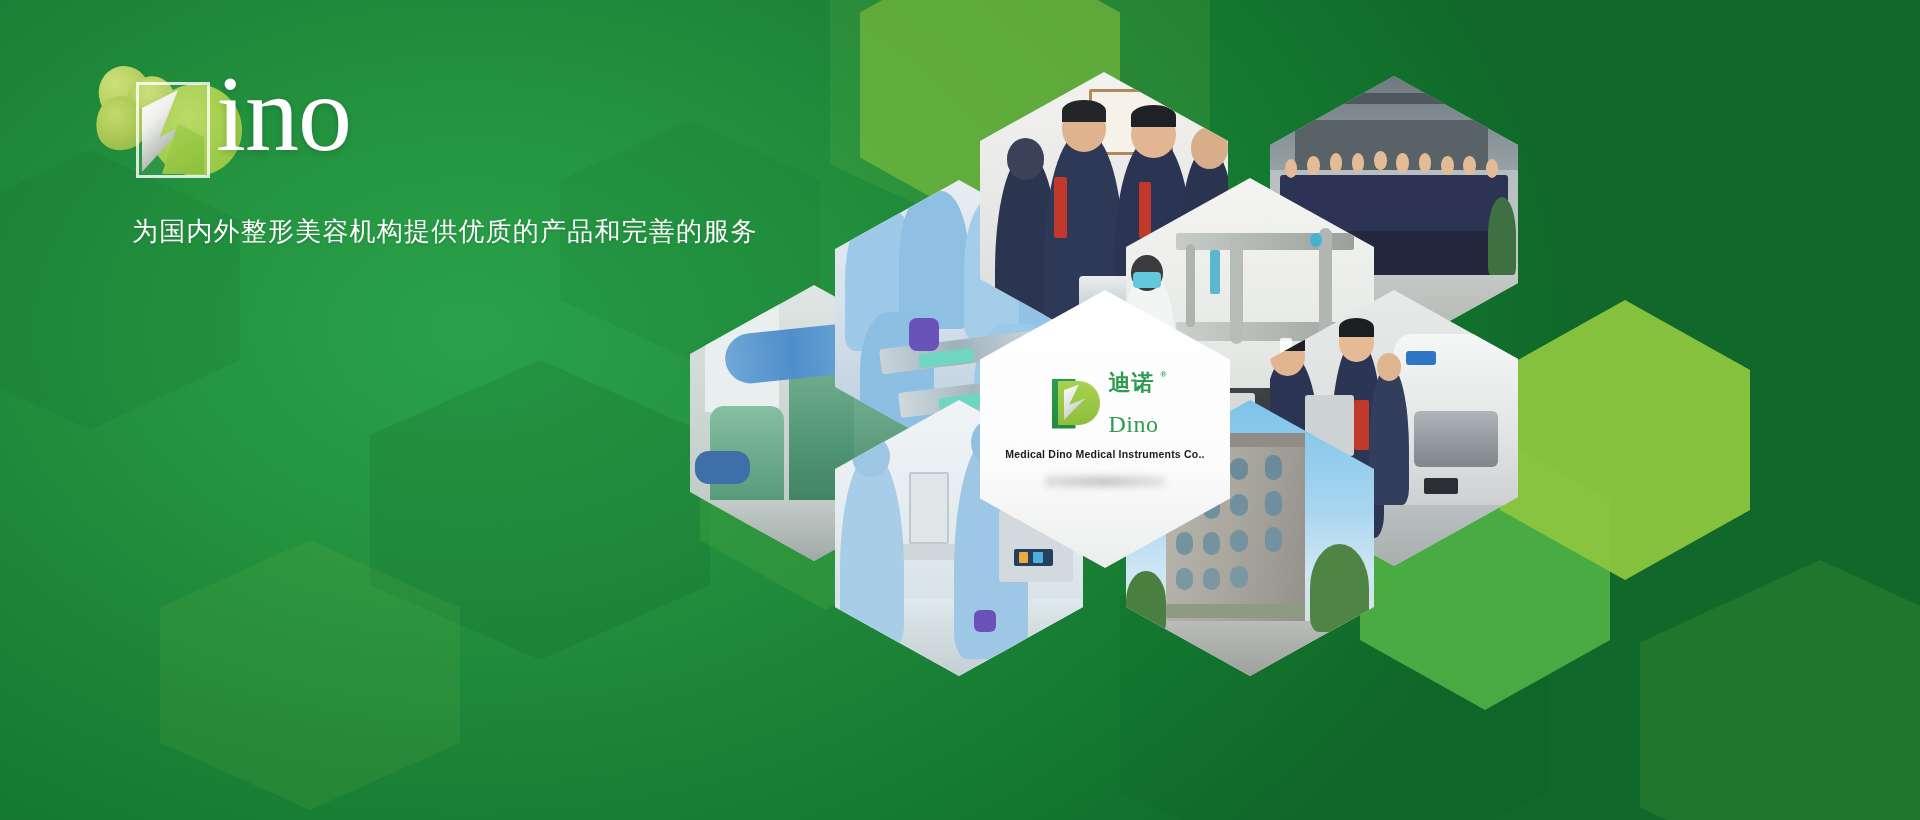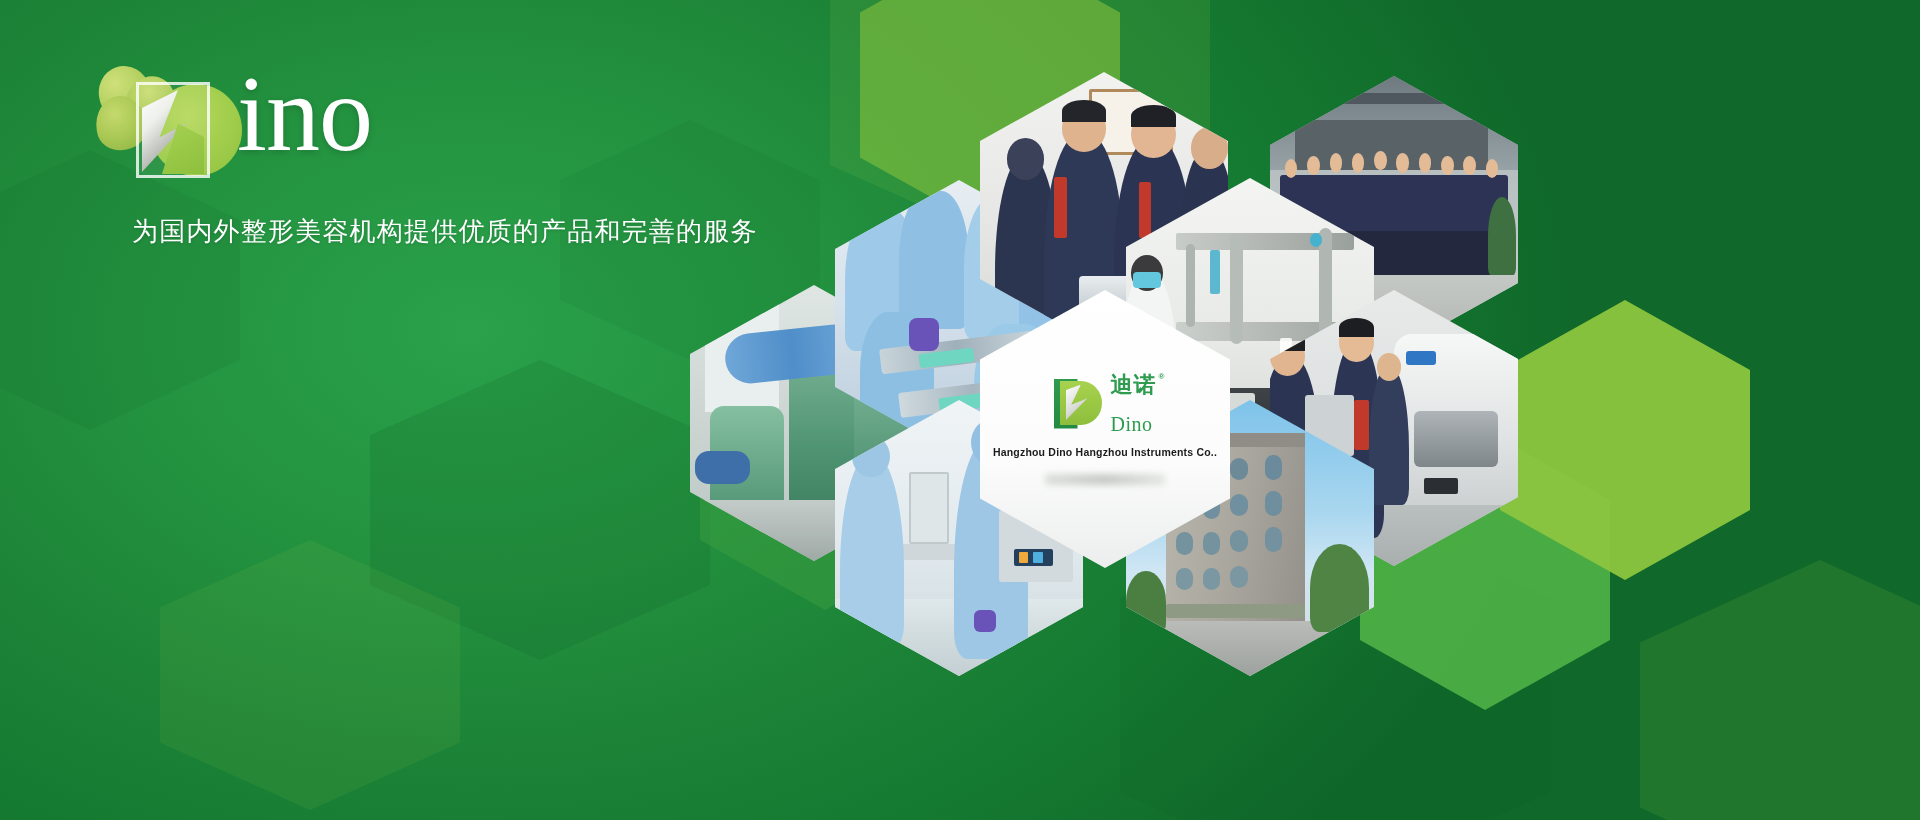--- a/index.html
+++ b/index.html
@@ -52,21 +52,21 @@
     position:absolute;left:6px;top:8px;width:58px;height:82px;
     background:linear-gradient(135deg,#ffffff 0%,#eef0ec 30%,#b9bdb5 58%,#8e948a 78%,#6f756c 100%);
     clip-path:polygon(0% 100%, 0% 22%, 62% 0%, 30% 58%, 78% 40%);
   }
   .dmark .peelgreen{
     position:absolute;left:26px;top:36px;width:42px;height:56px;
     background:linear-gradient(150deg,#a9d254 0%,#8cc03c 100%);
     clip-path:polygon(0% 100%, 38% 10%, 100% 34%, 100% 100%);
   }
   #wordmark{
-    position:absolute;left:141px;top:-2px;
+    position:absolute;left:120px;top:-2px;
     font-family:"Liberation Serif","DejaVu Serif",serif;
     font-size:108px;line-height:108px;color:#ffffff;letter-spacing:-1px;
     text-shadow:0 2px 6px rgba(0,0,0,0.18);
   }
 
   #taglines{margin-top:48px;}
   .tagline{
     color:#ffffff;font-size:26px;line-height:1.0;font-weight:400;
     margin-bottom:30px;letter-spacing:1.2px;
     text-shadow:0 1px 3px rgba(0,0,0,0.16);
@@ -110,21 +110,21 @@
   .m-d .m-peel{position:absolute;left:12px;top:6px;width:22px;height:36px;
       background:linear-gradient(140deg,#ffffff 0%,#d9dcd6 55%,#9aa096 100%);
       clip-path:polygon(0 100%,0 16%,70% 0,26% 56%,100% 38%);}
   .cell .white-card .mtext{display:flex;flex-direction:column;line-height:1;justify-content:center;}
   .cell .white-card .mcn{
     font-size:22px;font-weight:700;color:#2e9b4e;letter-spacing:1px;position:relative;
   }
   .cell .white-card .mcn sup{font-size:8px;position:absolute;top:-1px;right:-9px;}
   .cell .white-card .men{
     font-family:"Liberation Serif","DejaVu Serif",serif;
-    font-size:20px;color:#2e9b4e;margin-top:18px;letter-spacing:0.5px;
+    font-size:24px;color:#2e9b4e;margin-top:18px;letter-spacing:0.5px;
   }
   .cell .white-card .cname{
     font-size:10.5px;font-weight:700;color:#1b1b1b;letter-spacing:0.2px;white-space:nowrap;
   }
   .cell .white-card .blurline{
     width:120px;height:11px;margin-top:16px;border-radius:3px;
     background:linear-gradient(90deg,rgba(170,175,170,.35),rgba(150,156,150,.5),rgba(170,175,170,.25));
     filter:blur(3px);
   }
 </style>
@@ -383,20 +383,20 @@
               <div class="m-circle"></div>
               <div class="m-peel"></div>
             </div>
             <div class="mtext">
               <div class="mcn">
                 <span>迪诺</span><sup>®</sup>
               </div>
               <div class="men">Dino</div>
             </div>
           </div>
-          <div class="cname">Hangzhou Dino Hangzhou Instruments Co..</div>
+          <div class="cname">Medical Dino Medical Instruments Co..</div>
           <div class="blurline"></div>
         </div>
       </div>
     </div>
 
   </div>
 </div>
 
 </body></html>

